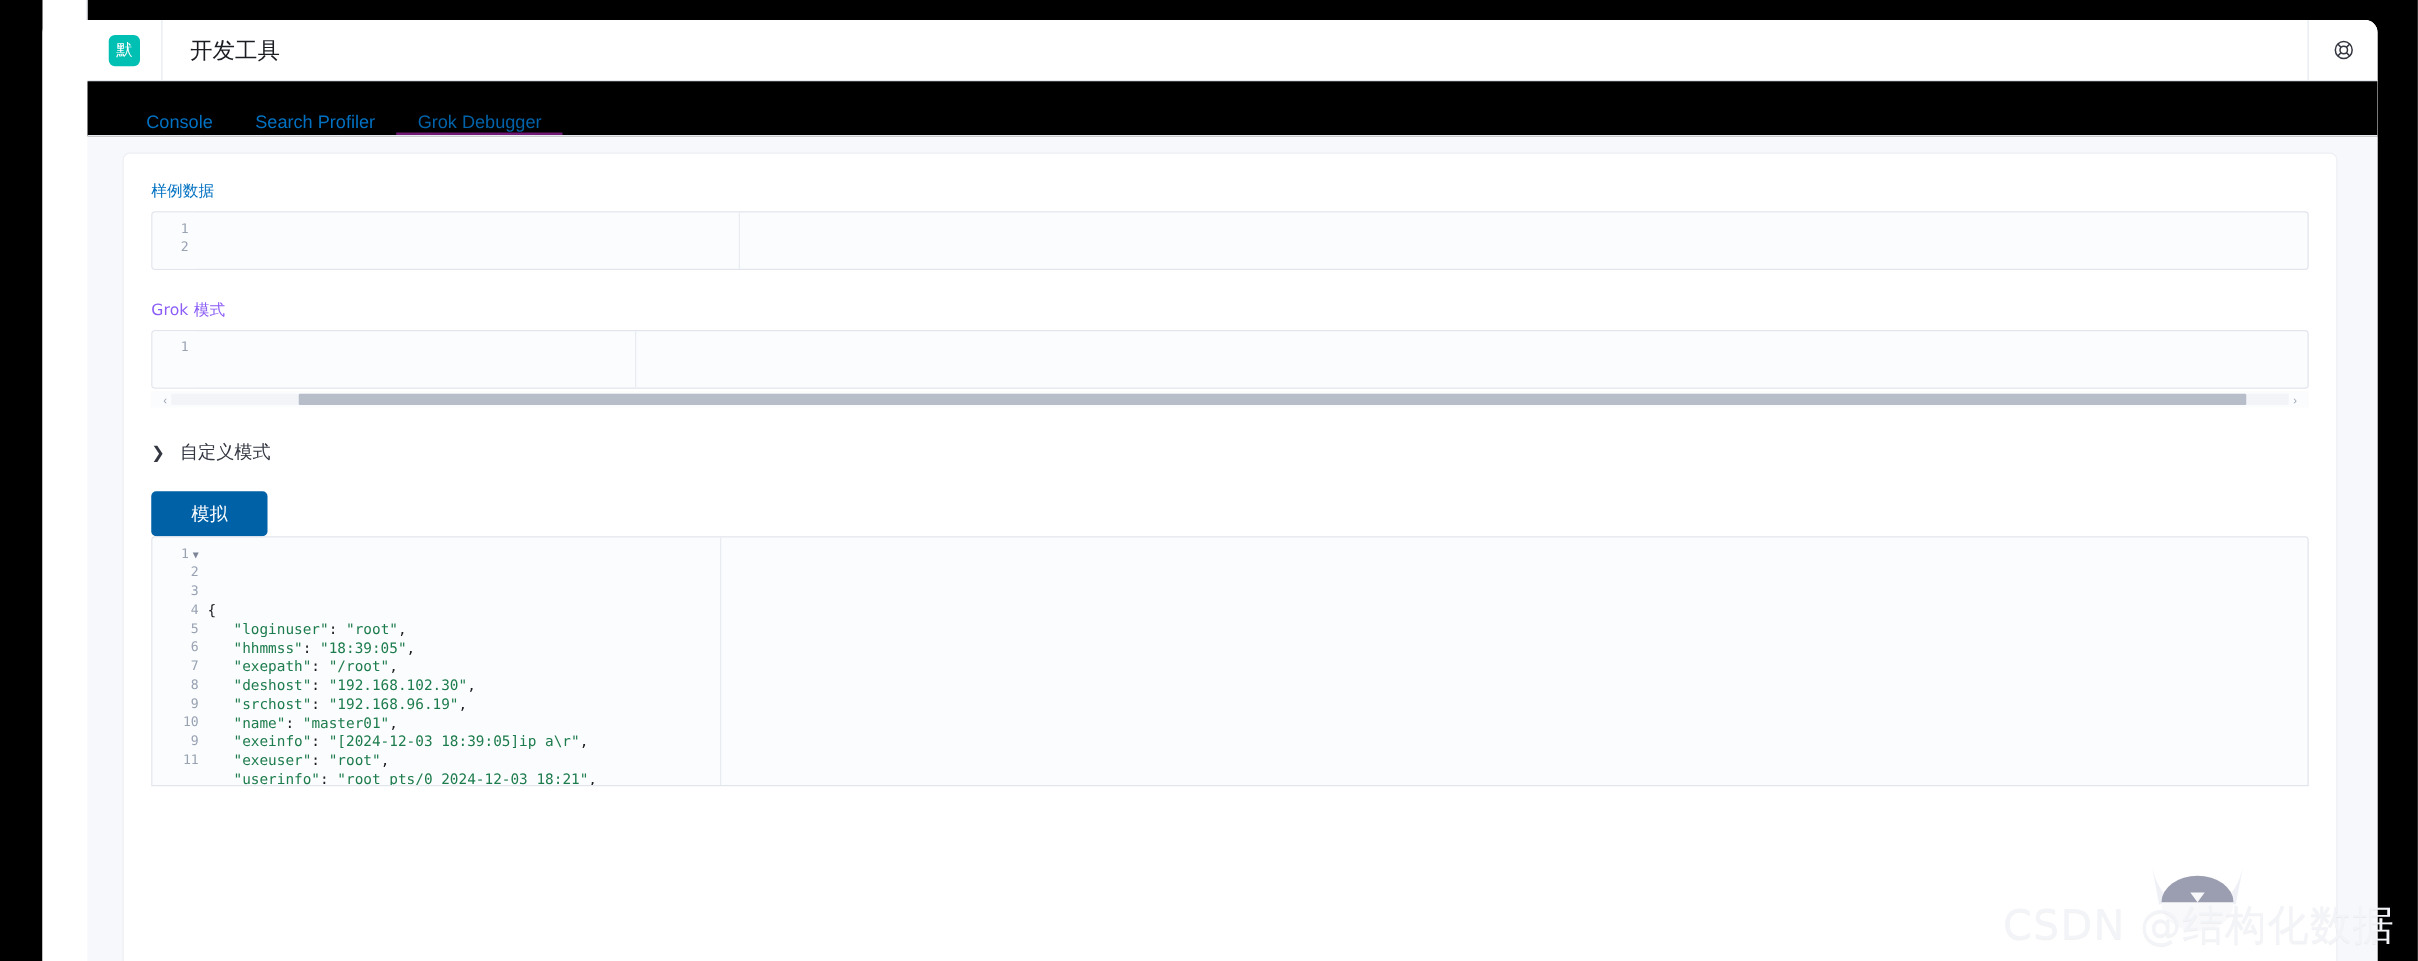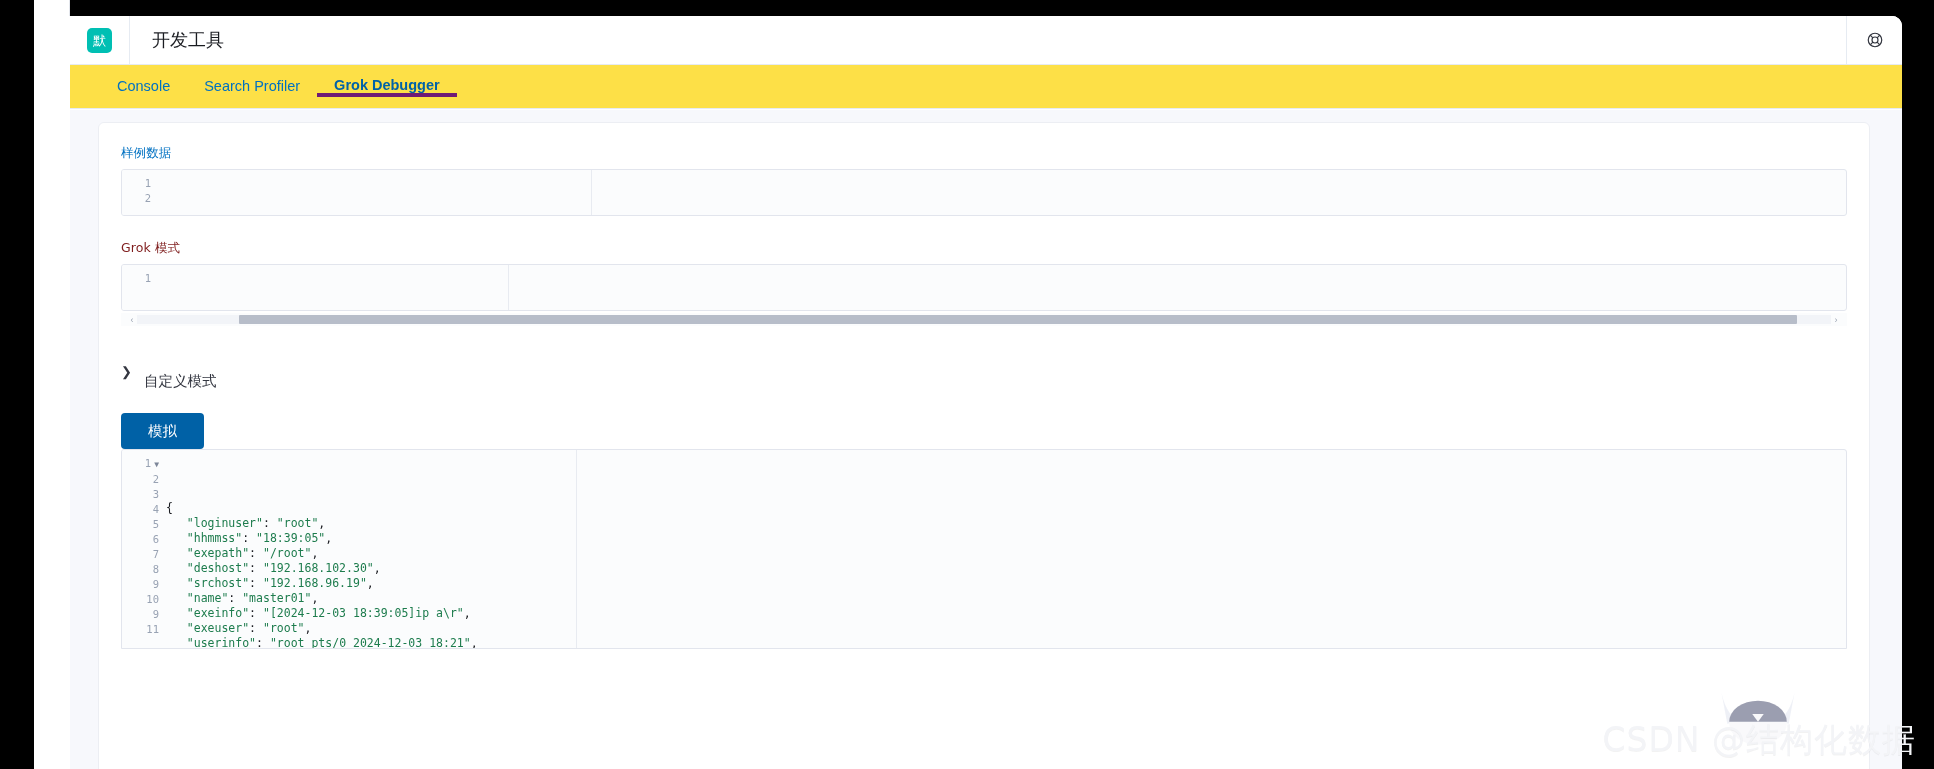--- a/index.html
+++ b/index.html
@@ -67,50 +67,50 @@
     font-family: "DejaVu Sans", sans-serif;
   }
   .help-cell {
     width: 56px; display: flex; align-items: center; justify-content: center;
     border-left: 1px solid #e6ebf2; color: #343741;
   }
   .help-cell svg { width: 18px; height: 18px; }
 
   
   .tabbar {
-    height: 44px; background: #fde047;
+    height: 44px; background: #000000;
     border-bottom: 1px solid #e6ebf2;
-    display: flex; align-items: center; padding-left: 30px; gap: 0;
+    display: flex; align-items: flex-end; padding-left: 30px; gap: 0;
   }
   .tab {
     display: flex; align-items: center; padding: 0 17px;
     font-size: 14.5px; color: #0071c2; cursor: pointer;
     border-bottom: 2px solid transparent;
     font-family: "Liberation Sans", sans-serif;
   }
-  .tab.selected { color: #0062a8; border-bottom: 4px solid #701a75; font-weight: 700; }
+  .tab.selected { color: #0062a8; border-bottom: 2px solid #701a75; font-weight: 400; }
 
   
   .page {
     position: absolute; top: 94px; left: 0; right: 0; bottom: 0;
     background: #f7f8fc; overflow: hidden;
   }
   .panel {
     position: absolute; left: 28px; top: 12px;
     width: 1772px; min-height: 700px;
     background: #ffffff; border: 1px solid #eceef3; border-radius: 6px;
     padding: 22px 22px 0 22px;
   }
 
   .field-label {
     font-size: 12.5px; font-weight: normal; color: #0071c2;
     margin-bottom: 7px; letter-spacing: .1px;
     font-family: "DejaVu Sans", sans-serif;
   }
-  .field-label.dark { color: #7f1d1d; }
+  .field-label.dark { color: #8b5cf6; }
   .field-label.plain { color: #343741; font-weight: bold; }
 
   
   .editor {
     border: 1px solid #e2e5ed; background: #fbfcfd; border-radius: 3px;
     position: relative; overflow: hidden;
   }
   .ed-sample { height: 47px; }
   .ed-pattern { height: 47px; }
   .ed-output { height: 200px; border-radius: 3px 3px 0 0; }
@@ -153,24 +153,23 @@
 
   
   .accordion {
     display: flex; align-items: center; gap: 12px;
     margin-top: 26px; cursor: pointer;
   }
   .chev { color: #343741; font-size: 13px; line-height: 1; }
   .acc-label {
     font-size: 14.5px; color: #343741;
     font-family: "DejaVu Sans", sans-serif;
-    margin-top: 20px;
   }
   .sim-btn {
-    margin-top: 22px; width: 83px; height: 36px;
+    margin-top: 22px; width: 93px; height: 36px;
     background: #0061a6; color: #ffffff; border: none; border-radius: 4px;
     font-size: 14.5px; cursor: pointer;
     font-family: Liberation Mono, monospace;
   }
 
   
   .watermark {
     position: absolute; right: 18px; bottom: 6px;
     display: flex; align-items: flex-end; gap: 4px;
     font-size: 33px; color: #f3f4f7; letter-spacing: 1px;

